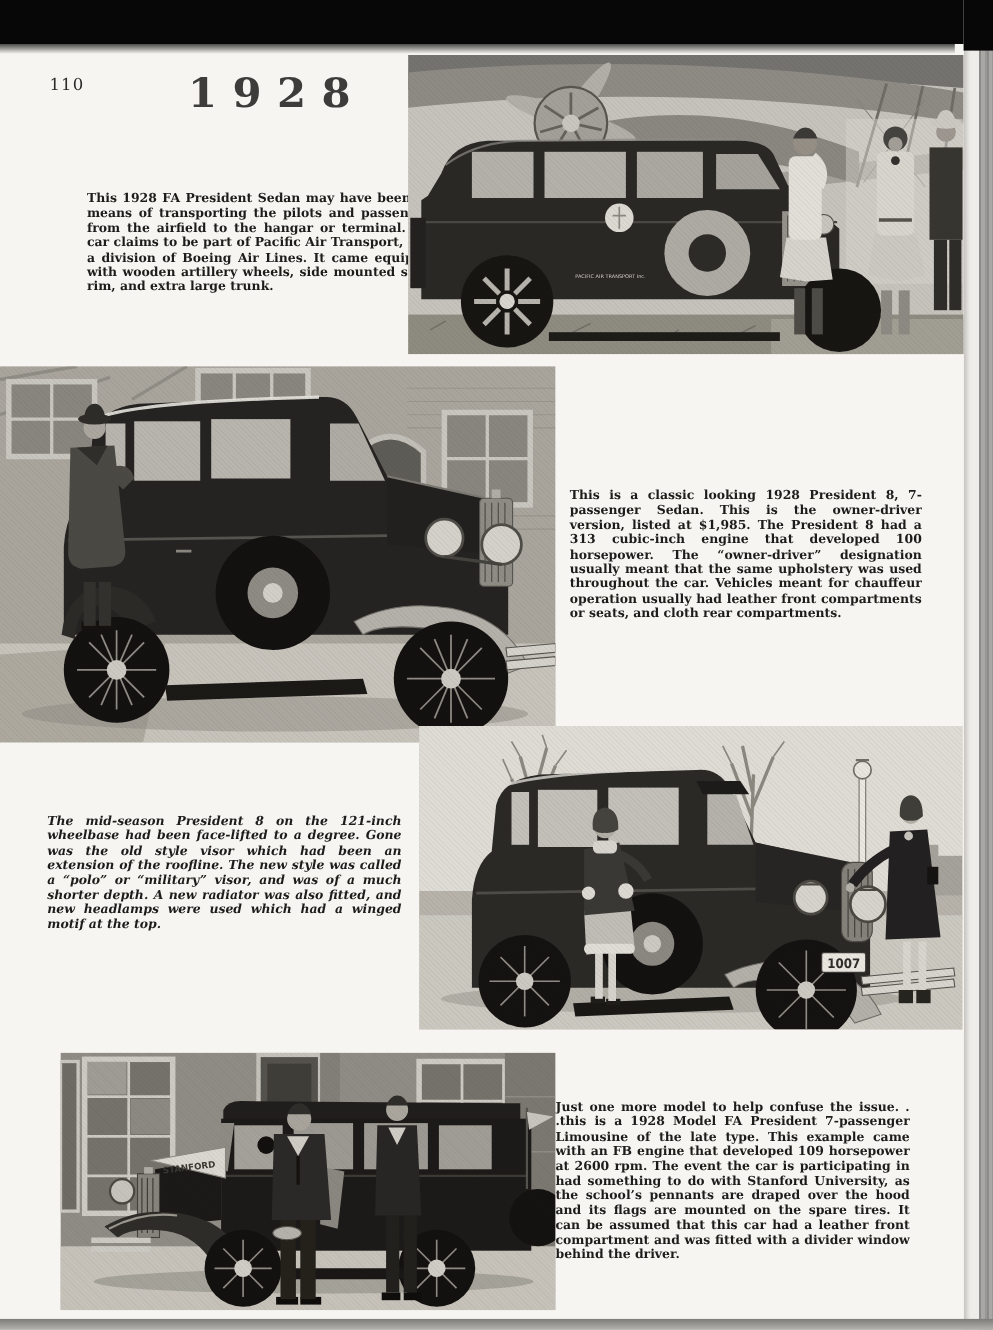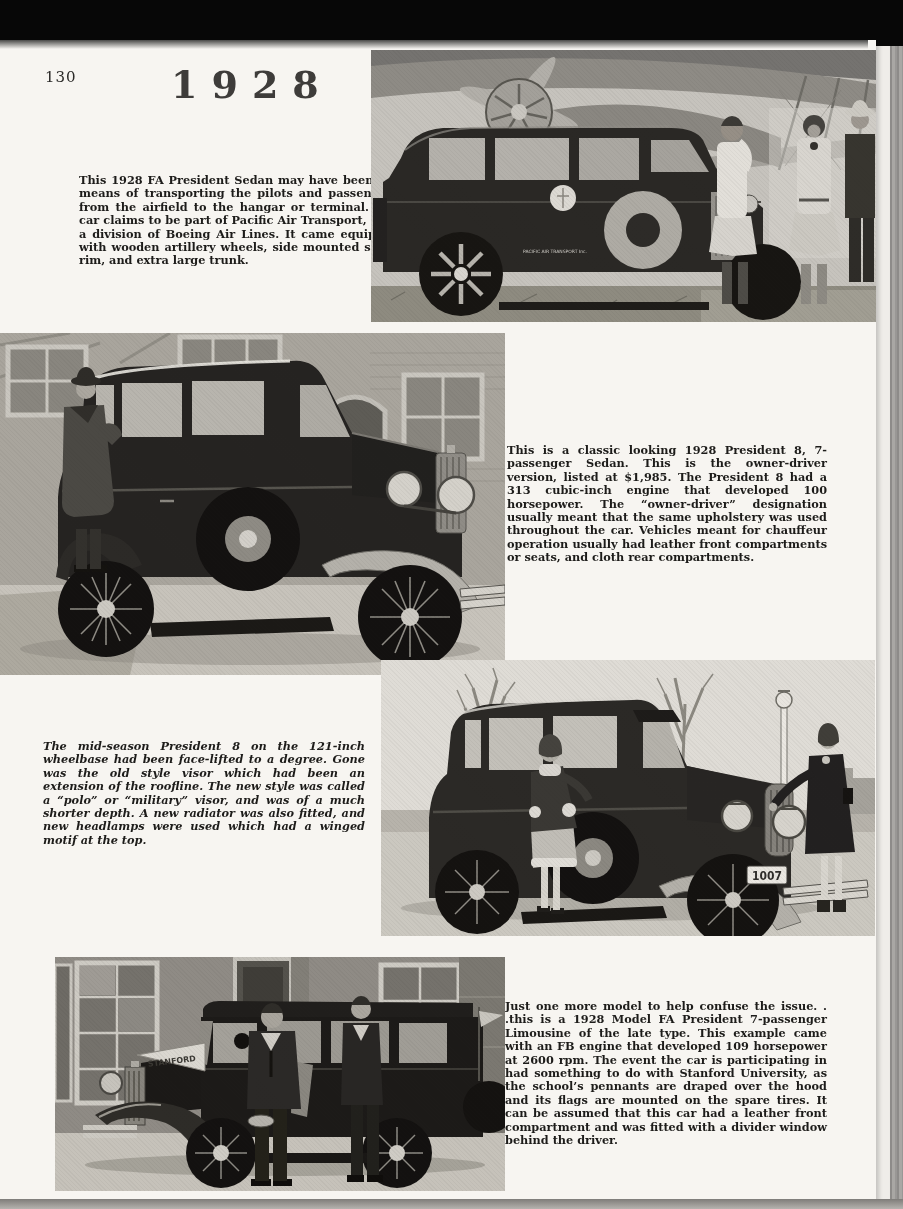--- a/index.html
+++ b/index.html
@@ -16,21 +16,21 @@
   .edge-pages-top{position:absolute;left:876px;top:0;width:27px;height:46px;background:#070707;}
   .scan-bottom{position:absolute;left:0;top:1199px;width:903px;height:10px;
     background:linear-gradient(180deg,#7e7c79,#b5b3af);}
   
   .page-number{position:absolute;left:45px;top:68px;font-size:15px;letter-spacing:1px;color:#2b2a28;}
   .year-heading{position:absolute;left:171px;top:62px;font-size:38px;font-weight:bold;
     letter-spacing:14px;color:#3e3c3a;transform:scaleY(0.97);}
   .caption{position:absolute;font-weight:bold;font-size:11.3px;line-height:13.4px;
     text-align:justify;color:#1d1c1a;margin:0;}
   .cap-1{left:43px;top:174px;width:320px;margin-left:36px;}
-  .cap-2{left:507px;top:444px;width:320px;}
+  .cap-2{left:518px;top:444px;width:320px;}
   .cap-3{left:43px;top:740px;width:322px;font-style:italic;}
   .cap-4{left:505px;top:1000px;width:322px;}
   
   .photo{position:absolute;overflow:hidden;background:#cfccc6;}
   .photo svg{display:block;width:100%;height:100%;}
   .photo::after{content:"";position:absolute;inset:0;pointer-events:none;
     background:repeating-linear-gradient(45deg,rgba(40,38,35,0.045) 0 1px,transparent 1px 3px);}
   .ph-1{left:371px;top:50px;width:505px;height:272px;}
   .ph-2{left:0px;top:333px;width:505px;height:342px;}
   .ph-3{left:381px;top:660px;width:494px;height:276px;}
@@ -41,21 +41,21 @@
 
 <div class="sheet">
 
   <div class="scan-top"></div>
   <div class="scan-top-fade"></div>
   <div class="edge-paper"></div>
   <div class="edge-pages"></div>
   <div class="edge-pages-top"></div>
   <div class="scan-bottom"></div>
 
-  <div class="page-number">130</div>
+  <div class="page-number">110</div>
   <div class="year-heading">1928</div>
 
   <p class="caption cap-1">This 1928 FA President Sedan may have been the means of transporting the pilots and passengers from the airfield to the hangar or terminal. The car claims to be part of Pacific Air Transport, Inc., a division of Boeing Air Lines. It came equipped with wooden artillery wheels, side mounted spare rim, and extra large trunk.</p>
   <p class="caption cap-2">This is a classic looking 1928 President 8, 7-passenger Sedan. This is the owner-driver version, listed at $1,985. The President 8 had a 313 cubic-inch engine that developed 100 horsepower. The “owner-driver” designation usually meant that the same upholstery was used throughout the car. Vehicles meant for chauffeur operation usually had leather front compartments or seats, and cloth rear compartments.</p>
   <p class="caption cap-3">The mid-season President 8 on the 121-inch wheelbase had been face-lifted to a degree. Gone was the old style visor which had been an extension of the roofline. The new style was called a “polo” or “military” visor, and was of a much shorter depth. A new radiator was also fitted, and new headlamps were used which had a winged motif at the top.</p>
   <p class="caption cap-4">Just one more model to help confuse the issue. . .this is a 1928 Model FA President 7-passenger Limousine of the late type. This example came with an FB engine that developed 109 horsepower at 2600 rpm. The event the car is participating in had something to do with Stanford University, as the school’s pennants are draped over the hood and its flags are mounted on the spare tires. It can be assumed that this car had a leather front compartment and was fitted with a divider window behind the driver.</p>
 
   <div class="photo ph-1">
     <svg viewBox="0 0 505 272" preserveAspectRatio="none">
       <rect width="505" height="272" fill="#c6c3bd"></rect>

